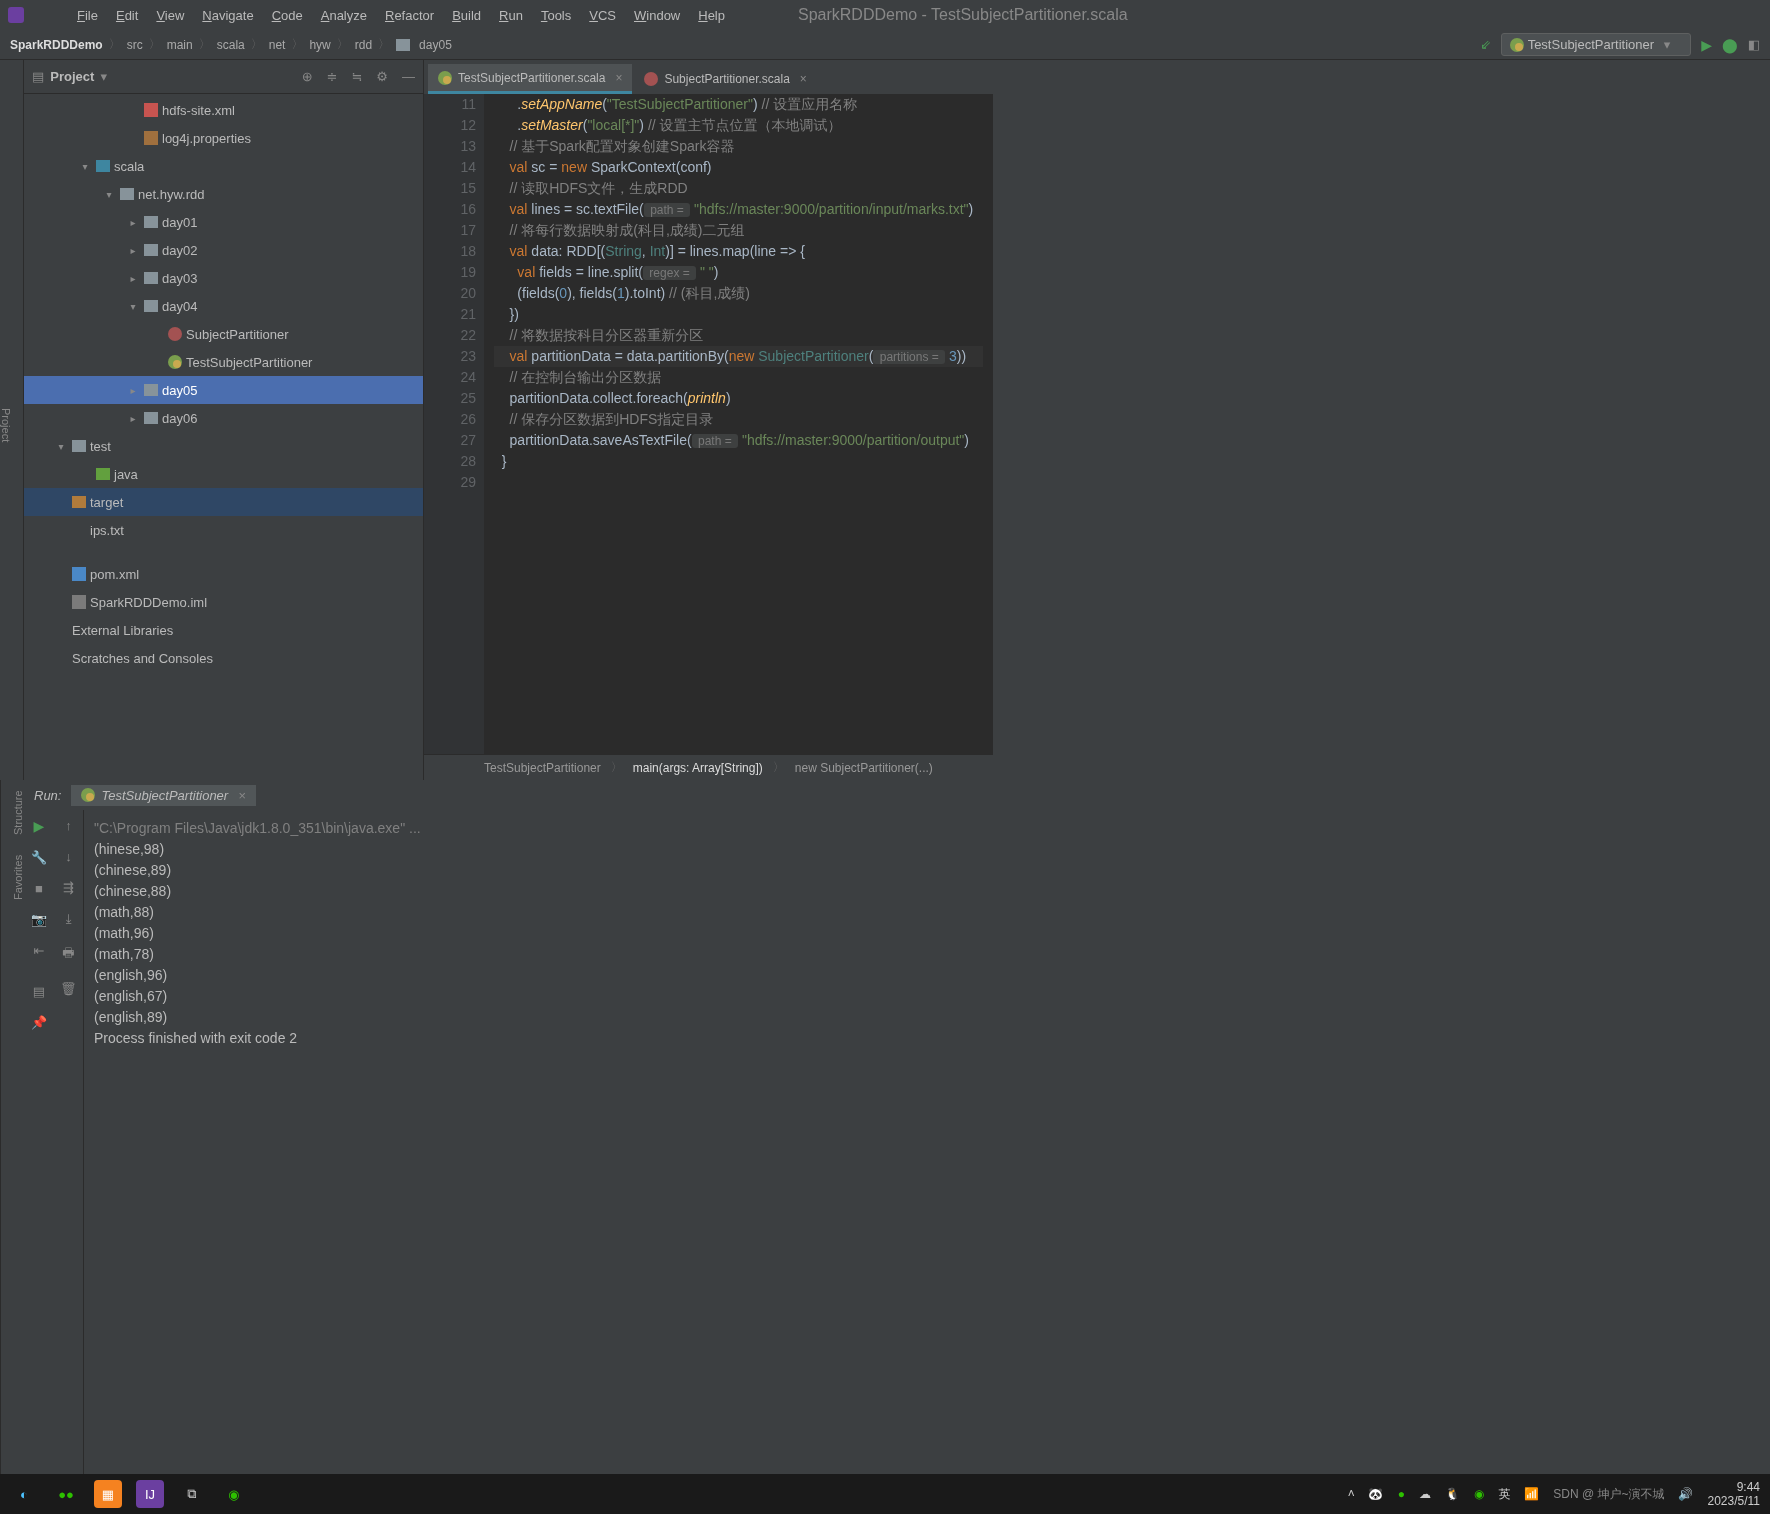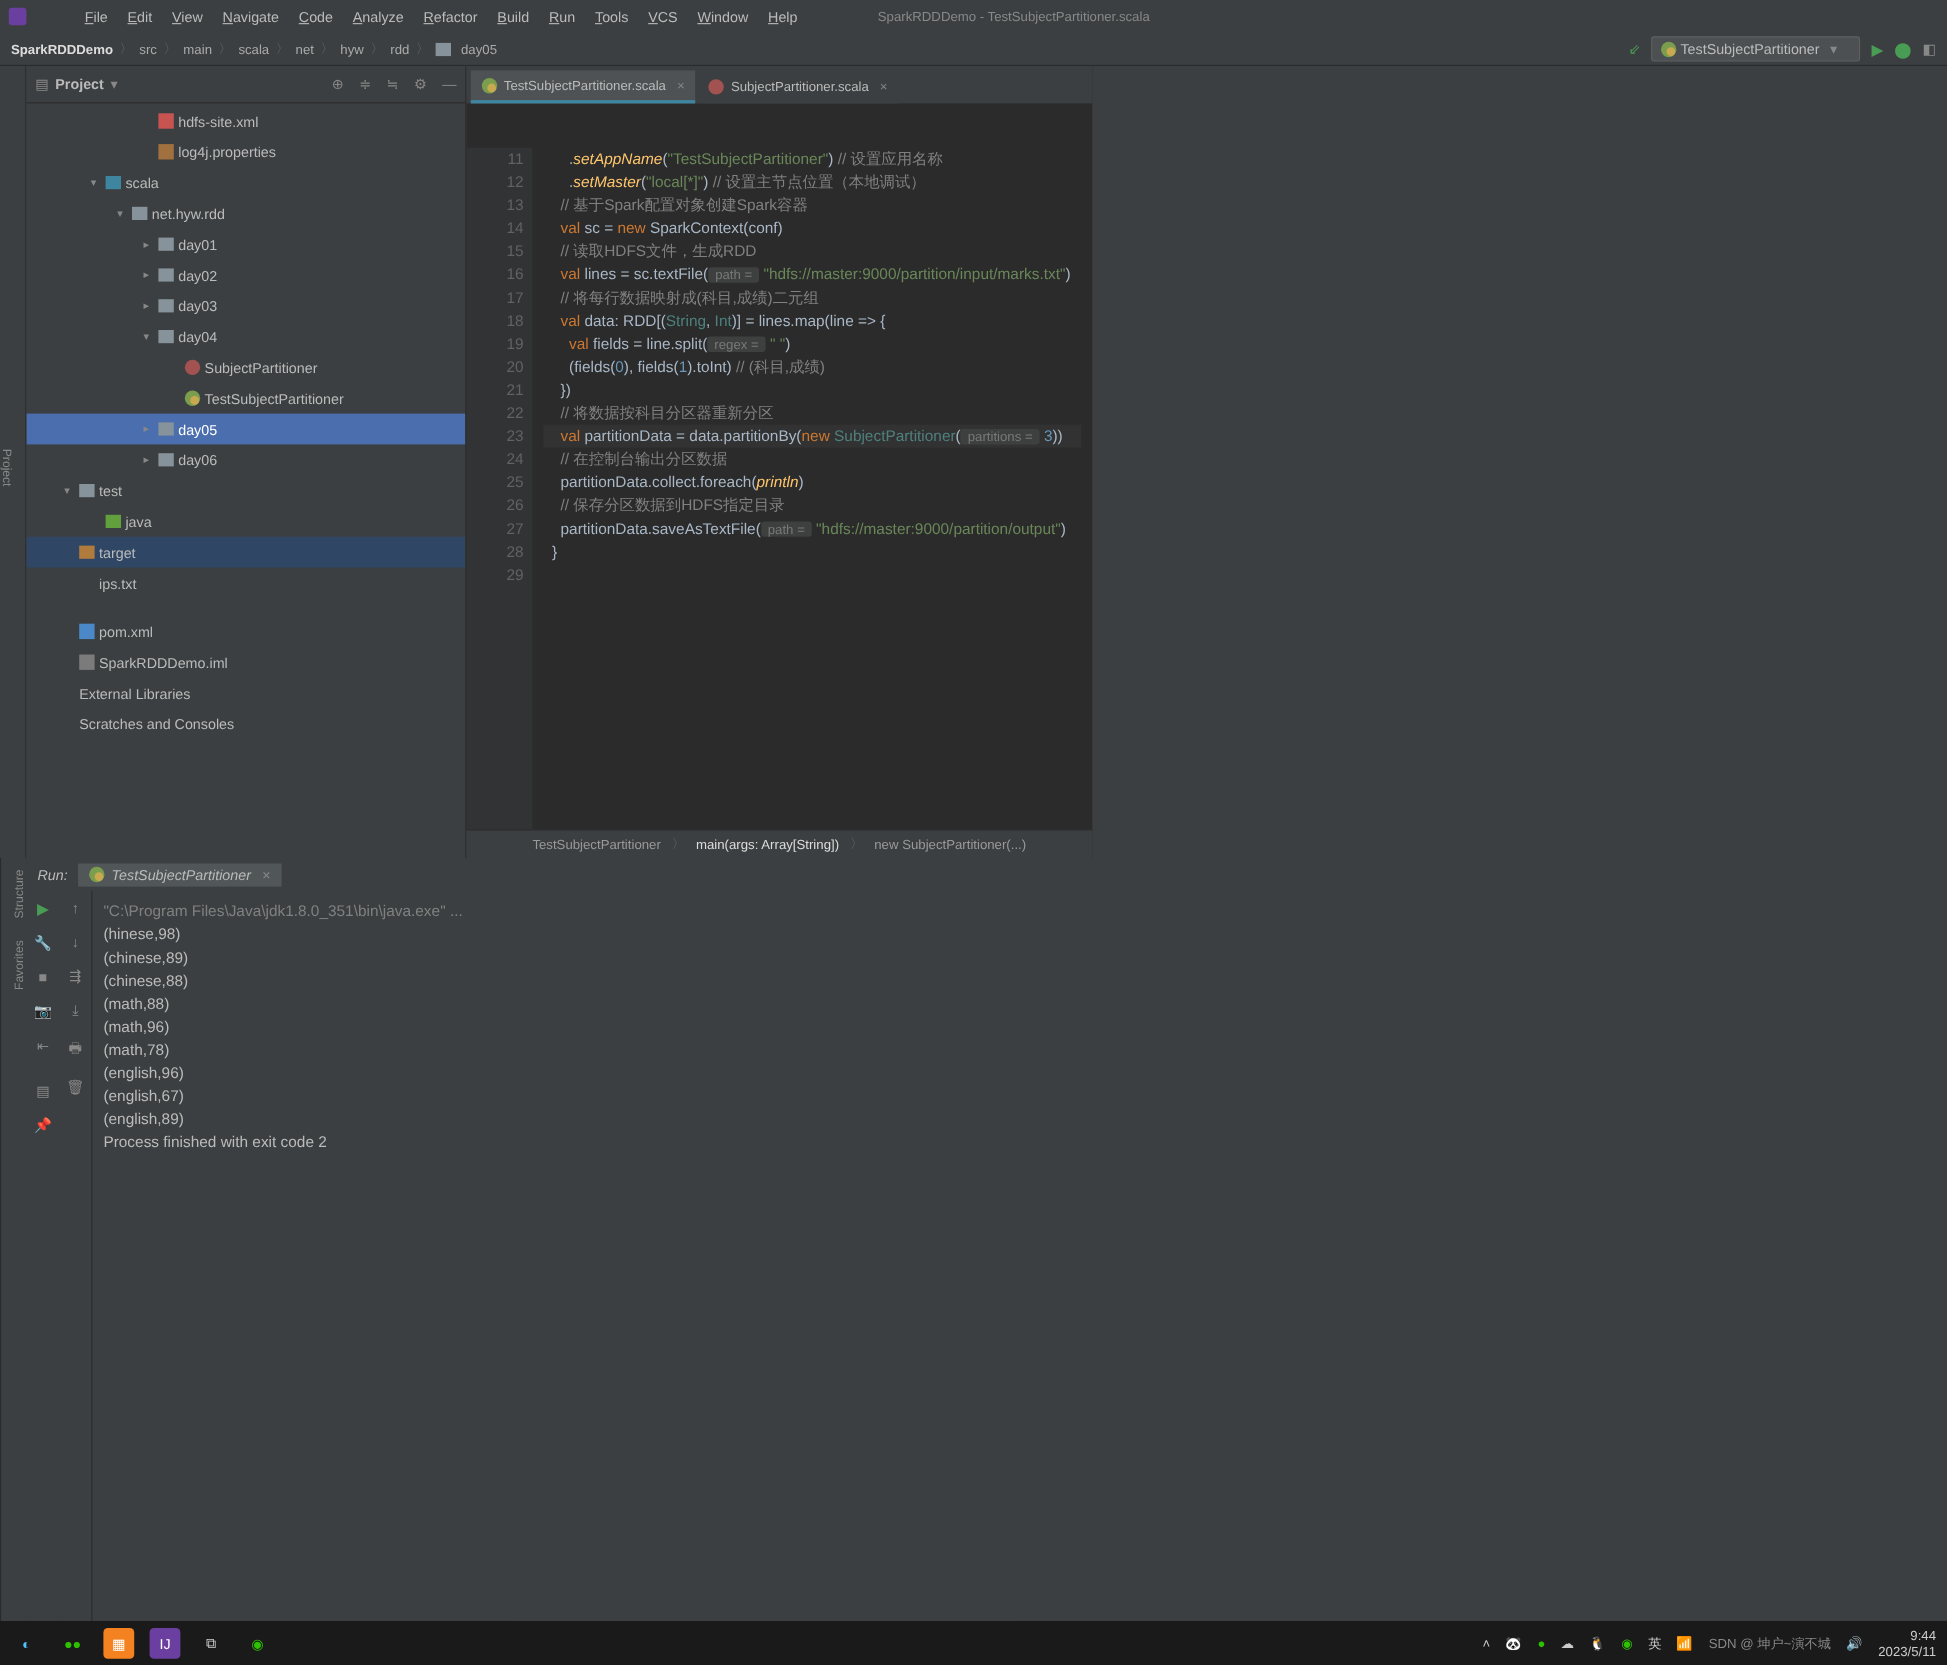--- a/index.html
+++ b/index.html
@@ -2,21 +2,21 @@
 <html><head>
 <meta charset="utf-8">
 <style>
 * { margin: 0; padding: 0; box-sizing: border-box; font-family: "Segoe UI", sans-serif; }
 body { background: #3c3f41; color: #bbb; font-size: 13px; overflow: hidden; width: 1770px; height: 1514px; }
 .titlebar { height: 30px; background: #3c3f41; display: flex; align-items: center; padding: 0 8px; gap: 35px; }
 .app-icon { width: 16px; height: 16px; background: #6b3fa0; border-radius: 3px; margin-right: 10px; }
 .menubar { display: flex; gap: 2px; }
 .menuitem { padding: 3px 8px; color: #bbb; cursor: pointer; }
 .menuitem u { text-decoration: underline; }
-.title-text { margin-left: 30px; color: #888; font-size: 12px; }
+.title-text { margin-left: 30px; color: #888; font-size: 16px; }
 .toolbar { height: 30px; background: #3c3f41; display: flex; align-items: center; padding: 4px 10px; border-bottom: 1px solid #2b2b2b; }
 .breadcrumb { display: flex; align-items: center; gap: 6px; font-size: 12px; color: #aaa; }
 .crumb-sep { color: #666; }
 .crumb-icon { width: 14px; height: 12px; background: #87939a; display: inline-block; margin-right: 3px; }
 .toolbar-right { margin-left: auto; display: flex; align-items: center; gap: 10px; }
 .run-select { background: #4c5052; border: 1px solid #5e6060; padding: 3px 20px 3px 8px; color: #bbb; border-radius: 3px; position: relative; }
 .play { color: #499c54; font-size: 14px; }
 .bug { color: #499c54; font-size: 14px; }
 .main { display: flex; height: 720px; }
 .left-gutter { width: 24px; background: #3c3f41; border-right: 1px solid #2b2b2b; writing-mode: vertical-lr; text-align: center; padding-top: 10px; font-size: 11px; color: #888; }
@@ -40,21 +40,21 @@
 .file-icon.scala.obj { background: #7a9e4d; position: relative; }
 .file-icon.scala.obj::after { content: ""; position: absolute; width: 8px; height: 8px; border-radius: 50%; background: #c9a94f; left: 5px; top: 5px; }
 .file-icon.m { background: #4a88c7; }
 .file-icon.iml { background: #7b7b7b; }
 .editor-area { flex: 1; display: flex; flex-direction: column; background: #2b2b2b; }
 .editor-tabs { height: 34px; display: flex; background: #3c3f41; align-items: flex-end; padding-left: 4px; }
 .editor-tab { height: 30px; padding: 0 10px; display: flex; align-items: center; gap: 6px; background: #515658; color: #bbb; font-size: 12px; border-radius: 0; margin-right: 2px; }
 .editor-tab.active { background: #4e5254; border-bottom: 3px solid #3e86a0; }
 .editor-tab.inactive { background: #3c3f41; margin-top: 16px; }
 .tab-close { color: #888; margin-left: 4px; }
-.editor-body { flex: 1; display: flex; overflow: hidden; font-family: "Consolas", monospace; font-size: 14px; margin-top: 40px; }
+.editor-body { flex: 1; display: flex; overflow: hidden; font-family: "Consolas", monospace; font-size: 14px; }
 .gutter { width: 60px; background: #313335; color: #606366; text-align: right; padding: 0 8px 0 0; }
 .gutter div { height: 21px; line-height: 21px; }
 .code { flex: 1; padding: 0 10px; color: #a9b7c6; position: relative; }
 .code-line { height: 21px; line-height: 21px; white-space: pre; }
 .code-line.hl { background: #323232; }
 .kw { color: #cc7832; }
 .str { color: #6a8759; }
 .cmt { color: #808080; }
 .type { color: #4e807d; }
 .num { color: #6897bb; }

